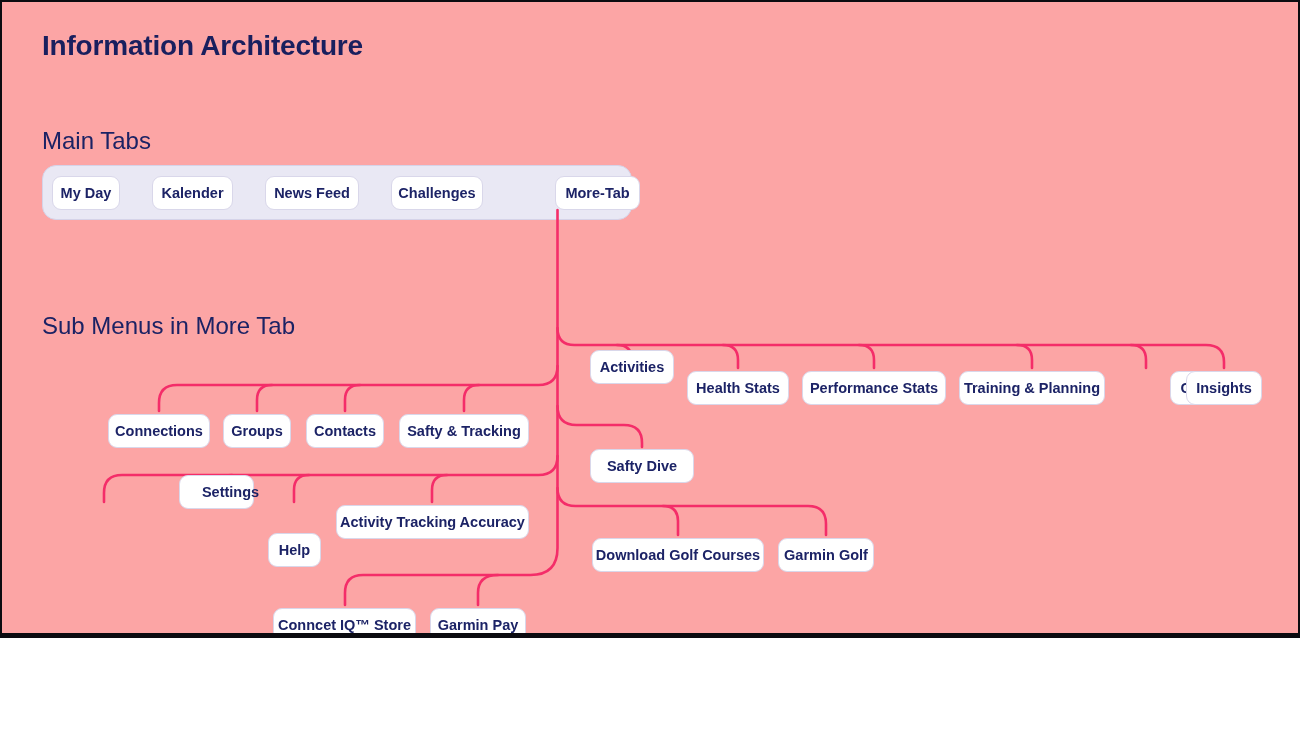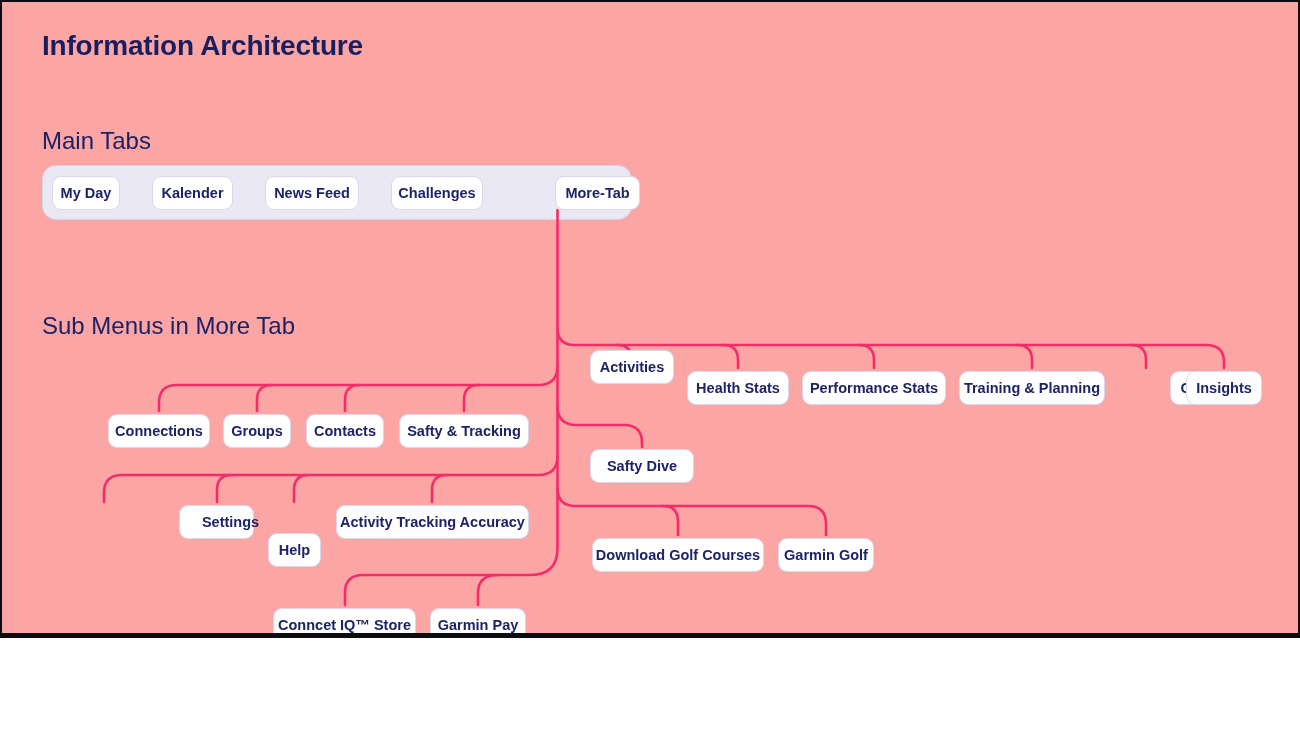--- a/index.html
+++ b/index.html
@@ -87,21 +87,21 @@
   <div class="node" style="left:1168px;top:369px;width:54px;">Gear</div>
   <div class="node" style="left:1184px;top:369px;width:76px;">Insights</div>
 
   <div class="node" style="left:106px;top:412px;width:102px;">Connections</div>
   <div class="node" style="left:221px;top:412px;width:68px;">Groups</div>
   <div class="node" style="left:304px;top:412px;width:78px;">Contacts</div>
   <div class="node" style="left:397px;top:412px;width:130px;">Safty &amp; Tracking</div>
 
   <div class="node" style="left:588px;top:447px;width:104px;">Safty Dive</div>
 
-  <div class="node" style="left:177px;top:503px;width:75px;padding-left:28px;">Settings</div>
+  <div class="node" style="left:177px;top:473px;width:75px;padding-left:28px;">Settings</div>
   <div class="node" style="left:266px;top:503px;width:53px;margin-top:28px;">Help</div>
   <div class="node" style="left:334px;top:503px;width:193px;">Activity Tracking Accuracy</div>
 
   <div class="node" style="left:590px;top:536px;width:172px;">Download Golf Courses</div>
   <div class="node" style="left:776px;top:536px;width:96px;">Garmin Golf</div>
 
   <div class="node" style="left:271px;top:606px;width:143px;">Conncet IQ™ Store</div>
   <div class="node" style="left:428px;top:606px;width:96px;">Garmin Pay</div>
 
 </div>

